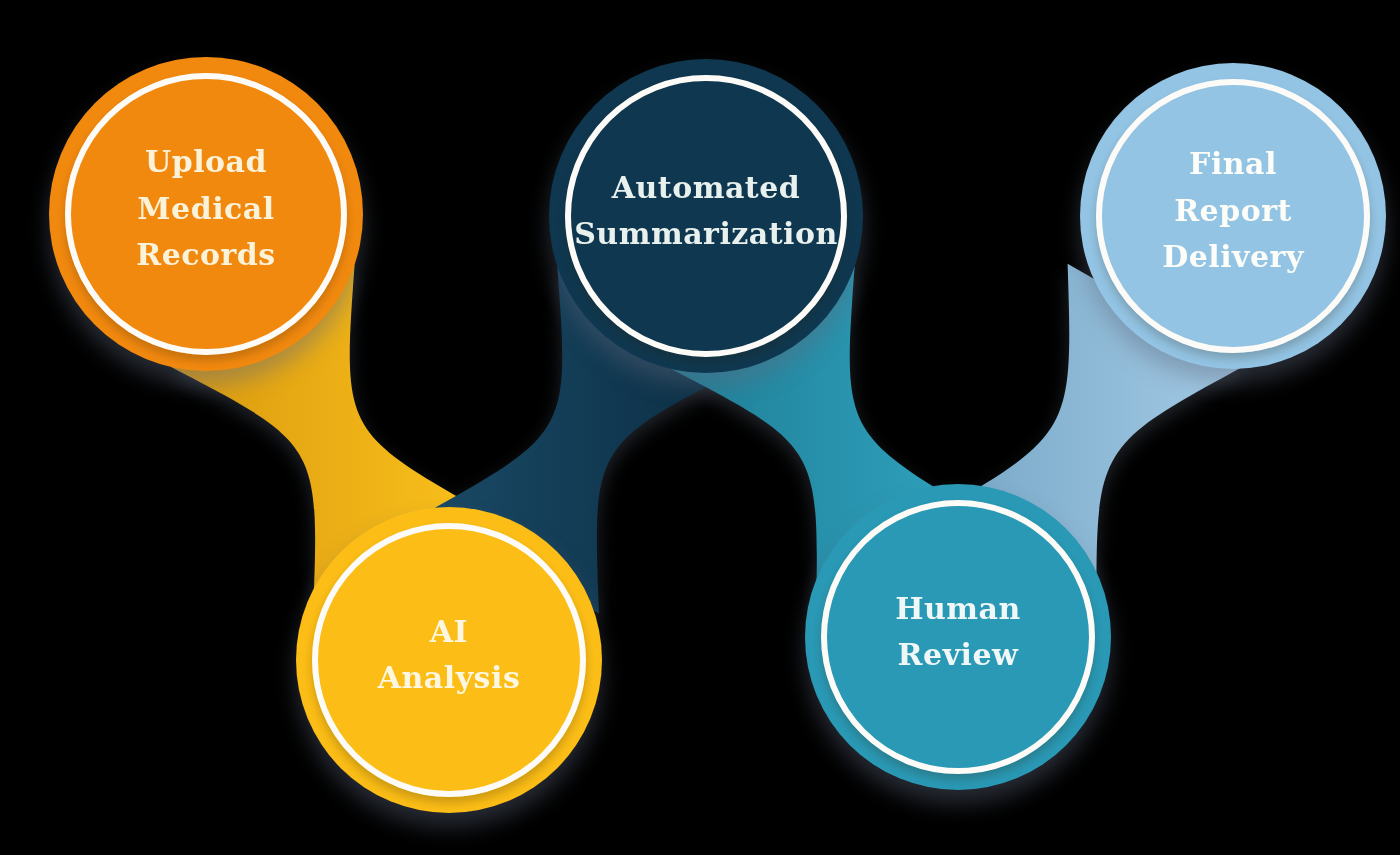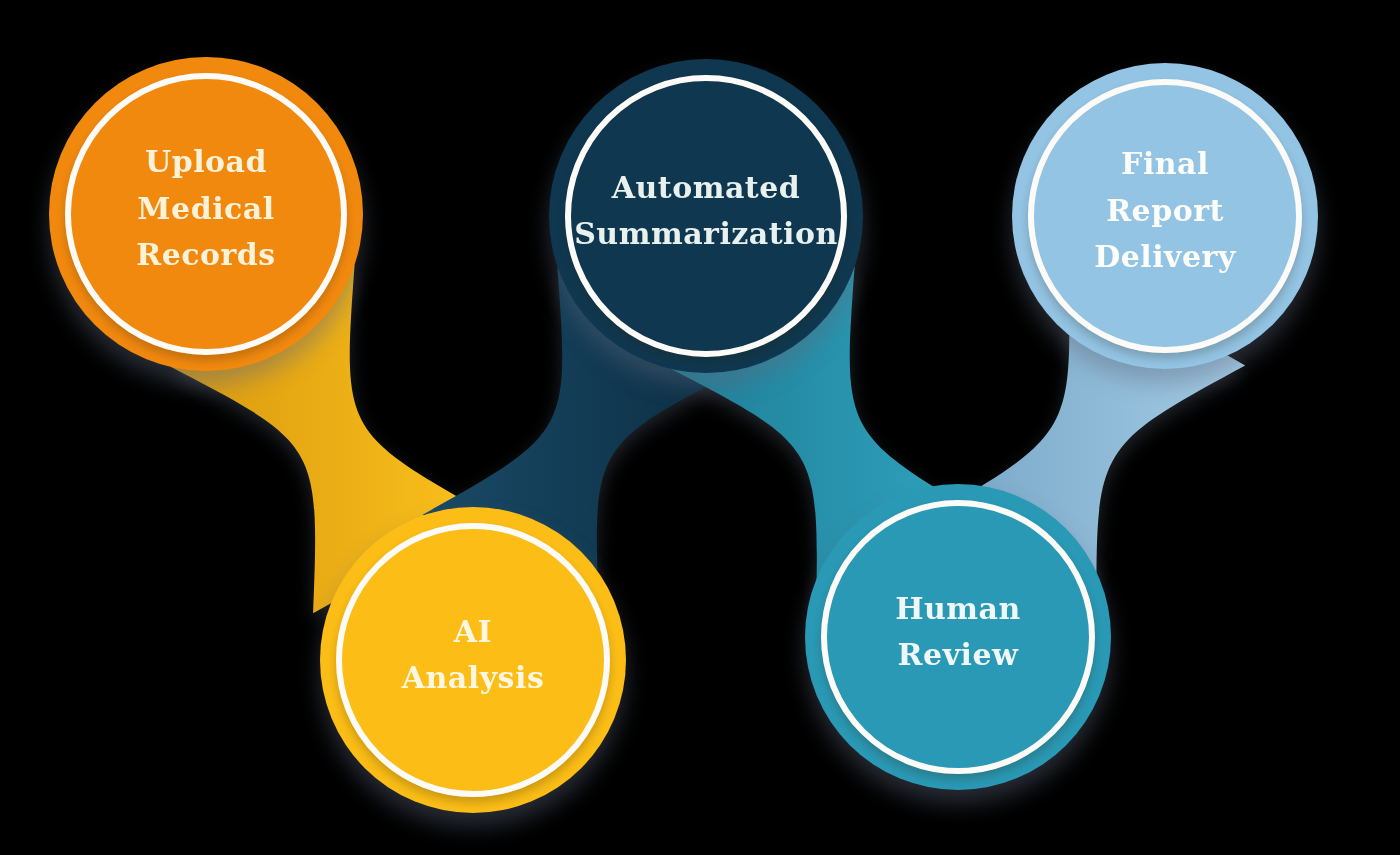--- a/index.html
+++ b/index.html
@@ -43,22 +43,22 @@
     white-space: pre-line;
     font-weight: bold;
     font-size: 30px;
     line-height: 1.55;
     letter-spacing: 0.5px;
     transform: translateY(-5px);
   }
   
   .node--upload        { left: 49px;   top: 57px;  width: 314px; height: 314px; }
   .node--summarization { left: 549px;  top: 59px;  width: 314px; height: 314px; }
-  .node--final         { left: 1012px; top: 63px;  width: 306px; height: 306px; }
-  .node--ai            { left: 320px;  top: 507px; width: 306px; height: 306px; }
+  .node--final         { left: 1080px; top: 63px;  width: 306px; height: 306px; }
+  .node--ai            { left: 296px;  top: 507px; width: 306px; height: 306px; }
   .node--human         { left: 805px;  top: 484px; width: 306px; height: 306px; }
 </style>
 </head>
 <body>
 
 <div class="stage" style="background-color: #000000;">
 
   <svg class="connector-layer" viewBox="0 0 1400 855" xmlns="http://www.w3.org/2000/svg" aria-hidden="true">
     <defs>
       <linearGradient id="grad-c0" x1="0" y1="0" x2="1" y2="0">

